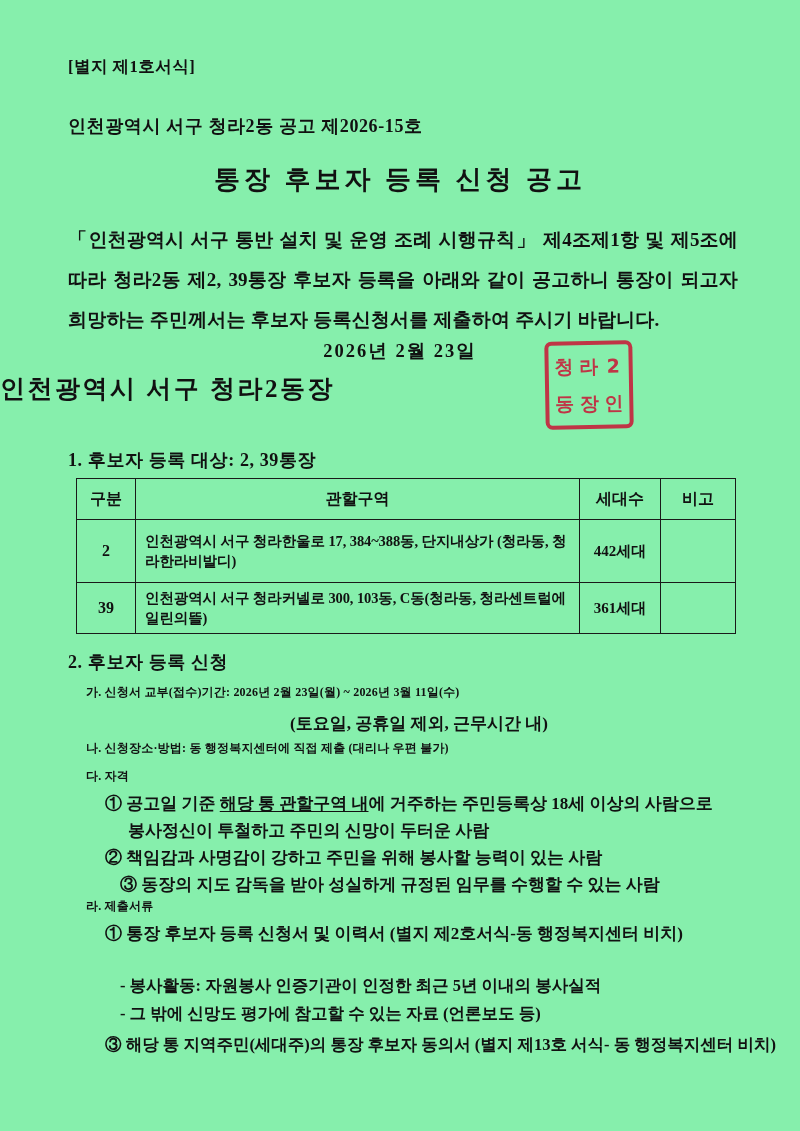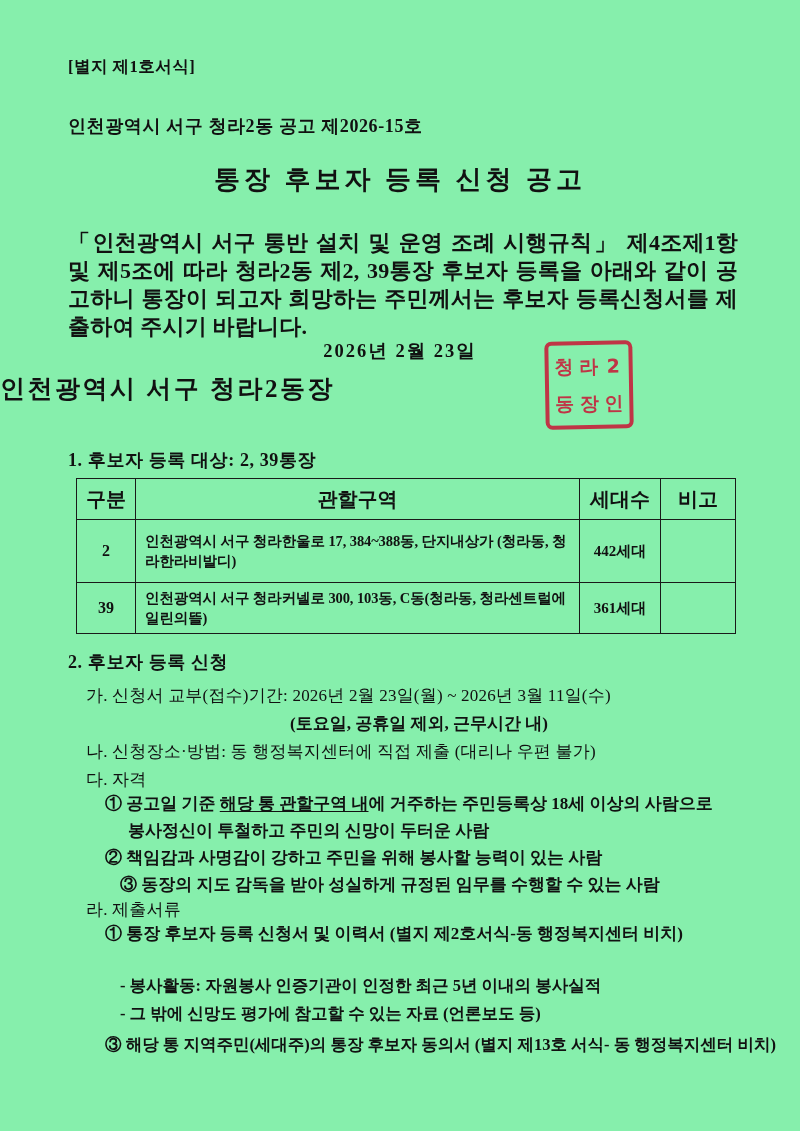--- a/index.html
+++ b/index.html
@@ -47,25 +47,25 @@
     text-align: center;
     font-size: 26px;
     font-weight: 700;
     letter-spacing: 4px;
   }
 
   
   .intro {
     position: absolute;
     left: 68px;
-    top: 229px;
+    top: 220px;
     width: 670px;
-    font-size: 22px;
-    font-weight: 700;
-    line-height: 28px;
+    font-size: 19px;
+    font-weight: 700;
+    line-height: 40px;
     letter-spacing: 0.2px;
     text-align: justify;
   }
 
   
   .sign-date {
     position: absolute;
     left: 0;
     right: 0;
     top: 338px;
@@ -137,40 +137,40 @@
     table-layout: fixed;
   }
   .jurisdiction-table th,
   .jurisdiction-table td {
     border: 1.6px solid #1a1a1a;
     padding: 5px 6px;
     vertical-align: middle;
   }
   .jurisdiction-table th {
     text-align: center;
-    font-size: 20px;
+    font-size: 16px;
     height: 30px;
     font-weight: 700;
   }
   .col-gubun   { width: 46px;  text-align: center; }
   .col-area    { width: auto; margin-top: 7px; }
   .col-sedae   { width: 68px;  text-align: center; }
   .col-bigo    { width: 62px; }
   td.col-gubun { font-size: 16px; }
   td.col-area  { line-height: 20px; padding-left: 9px; letter-spacing: -0.1px; }
   td.col-sedae { font-size: 15px; }
   .row-tall td { height: 52px; }
   .row-short td { height: 40px; }
 
   
   .lvl1 {
     position: absolute;
     left: 86px;
-    font-size: 17px;
-    font-weight: 400;
+    font-size: 12px;
+    font-weight: 700;
     letter-spacing: 0.2px;
     white-space: nowrap;
   }
   .lvl1-note {
     position: absolute;
     left: 290px;
     font-size: 17px;
     font-weight: 700;
     white-space: nowrap;
   }

